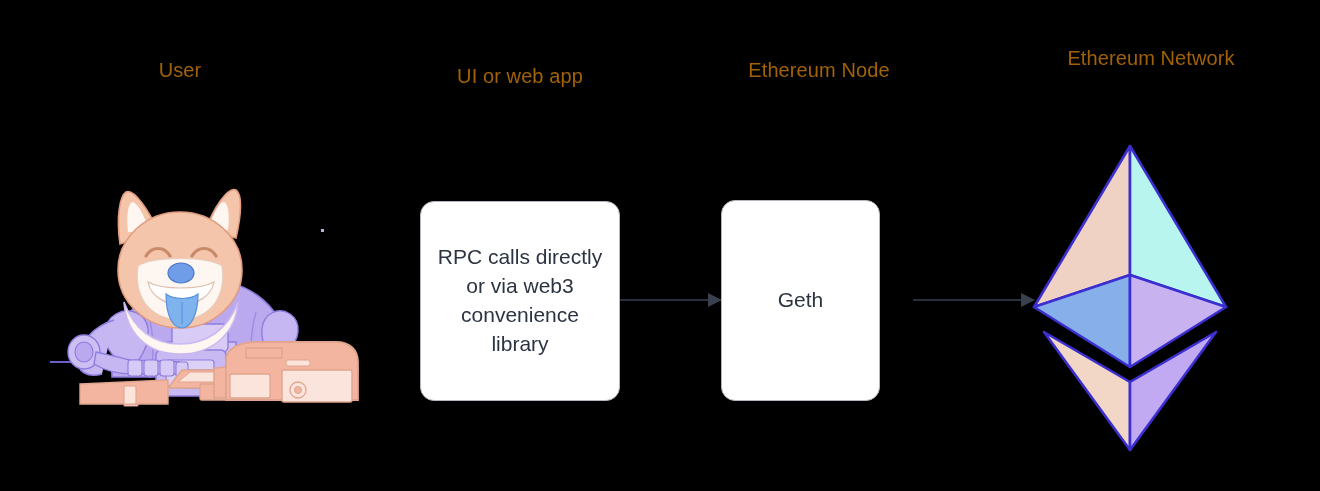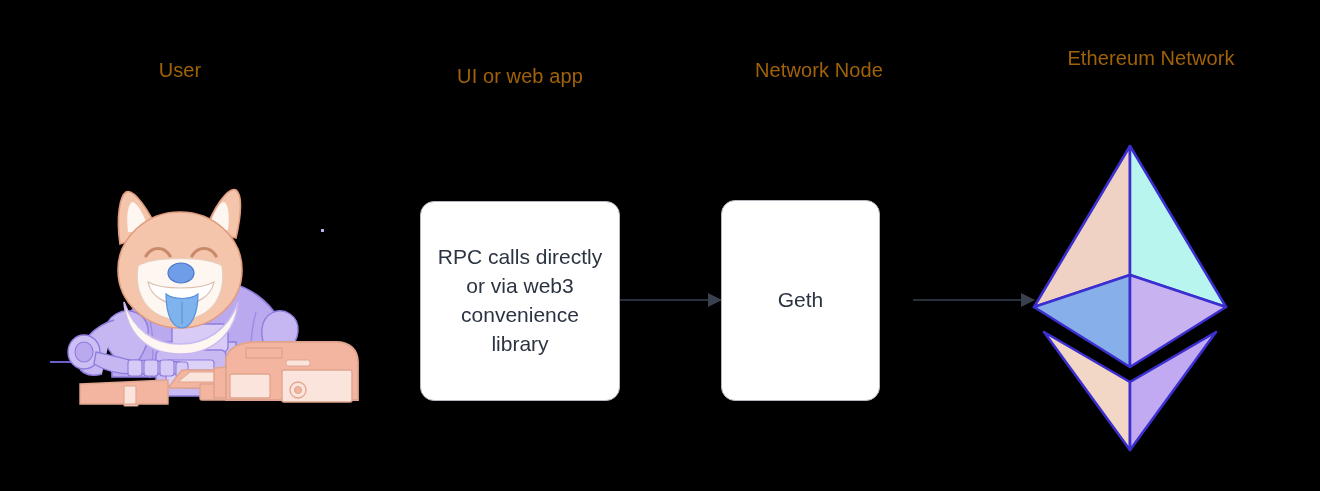--- a/index.html
+++ b/index.html
@@ -103,21 +103,21 @@
 </style>
 </head>
 <body>
 
 <div class="stage">
 
   <div class="col-heading" id="heading-user">User</div>
 
   <div class="col-heading" id="heading-ui">UI or web app</div>
 
-  <div class="col-heading" id="heading-node">Network Node</div>
+  <div class="col-heading" id="heading-node">Ethereum Node</div>
 
   <div class="col-heading" id="heading-network">Ethereum Network</div>
 
   <svg id="user-illustration" viewBox="0 0 320 235">
     <g>
       <line x1="0" y1="190" x2="120" y2="190" stroke="#6b5fc9" stroke-width="2"></line>
     </g>
 
     <g>
       <path d="M62 205 C60 150 92 112 142 108 C192 104 232 128 238 178 C241 200 241 205 241 205 Z" fill="#bba9ef" stroke="#8f7ddd" stroke-width="1.6"></path>

